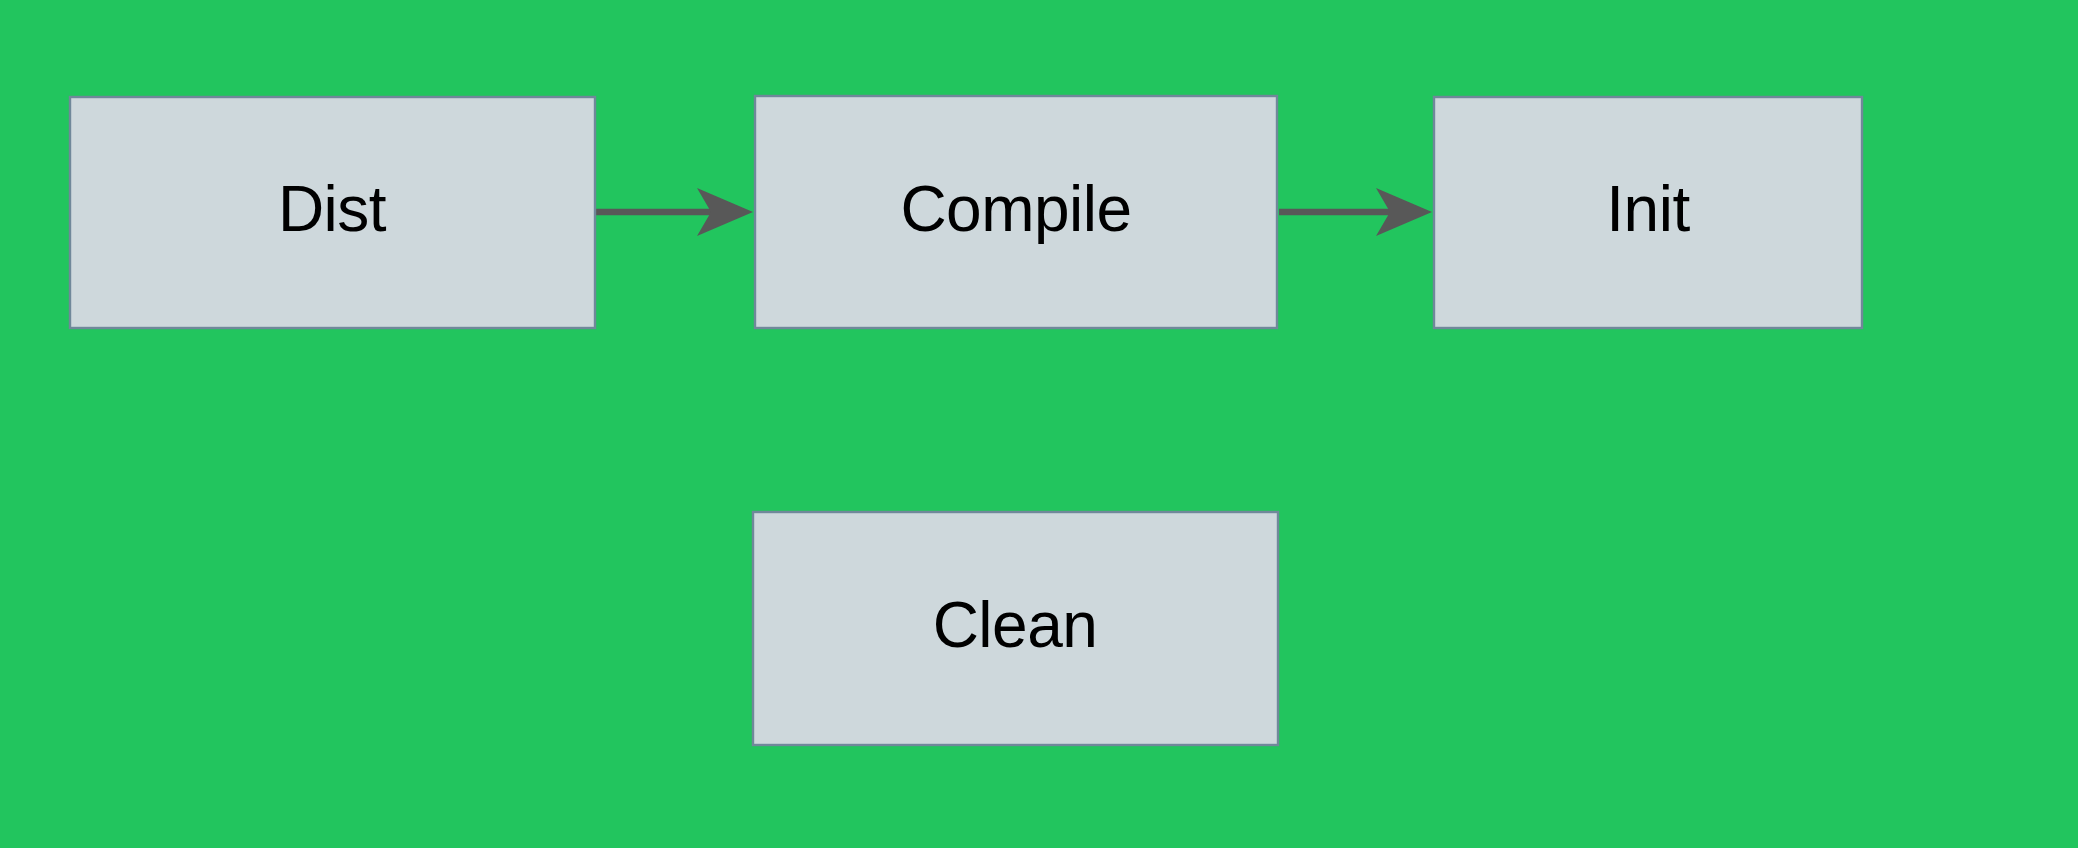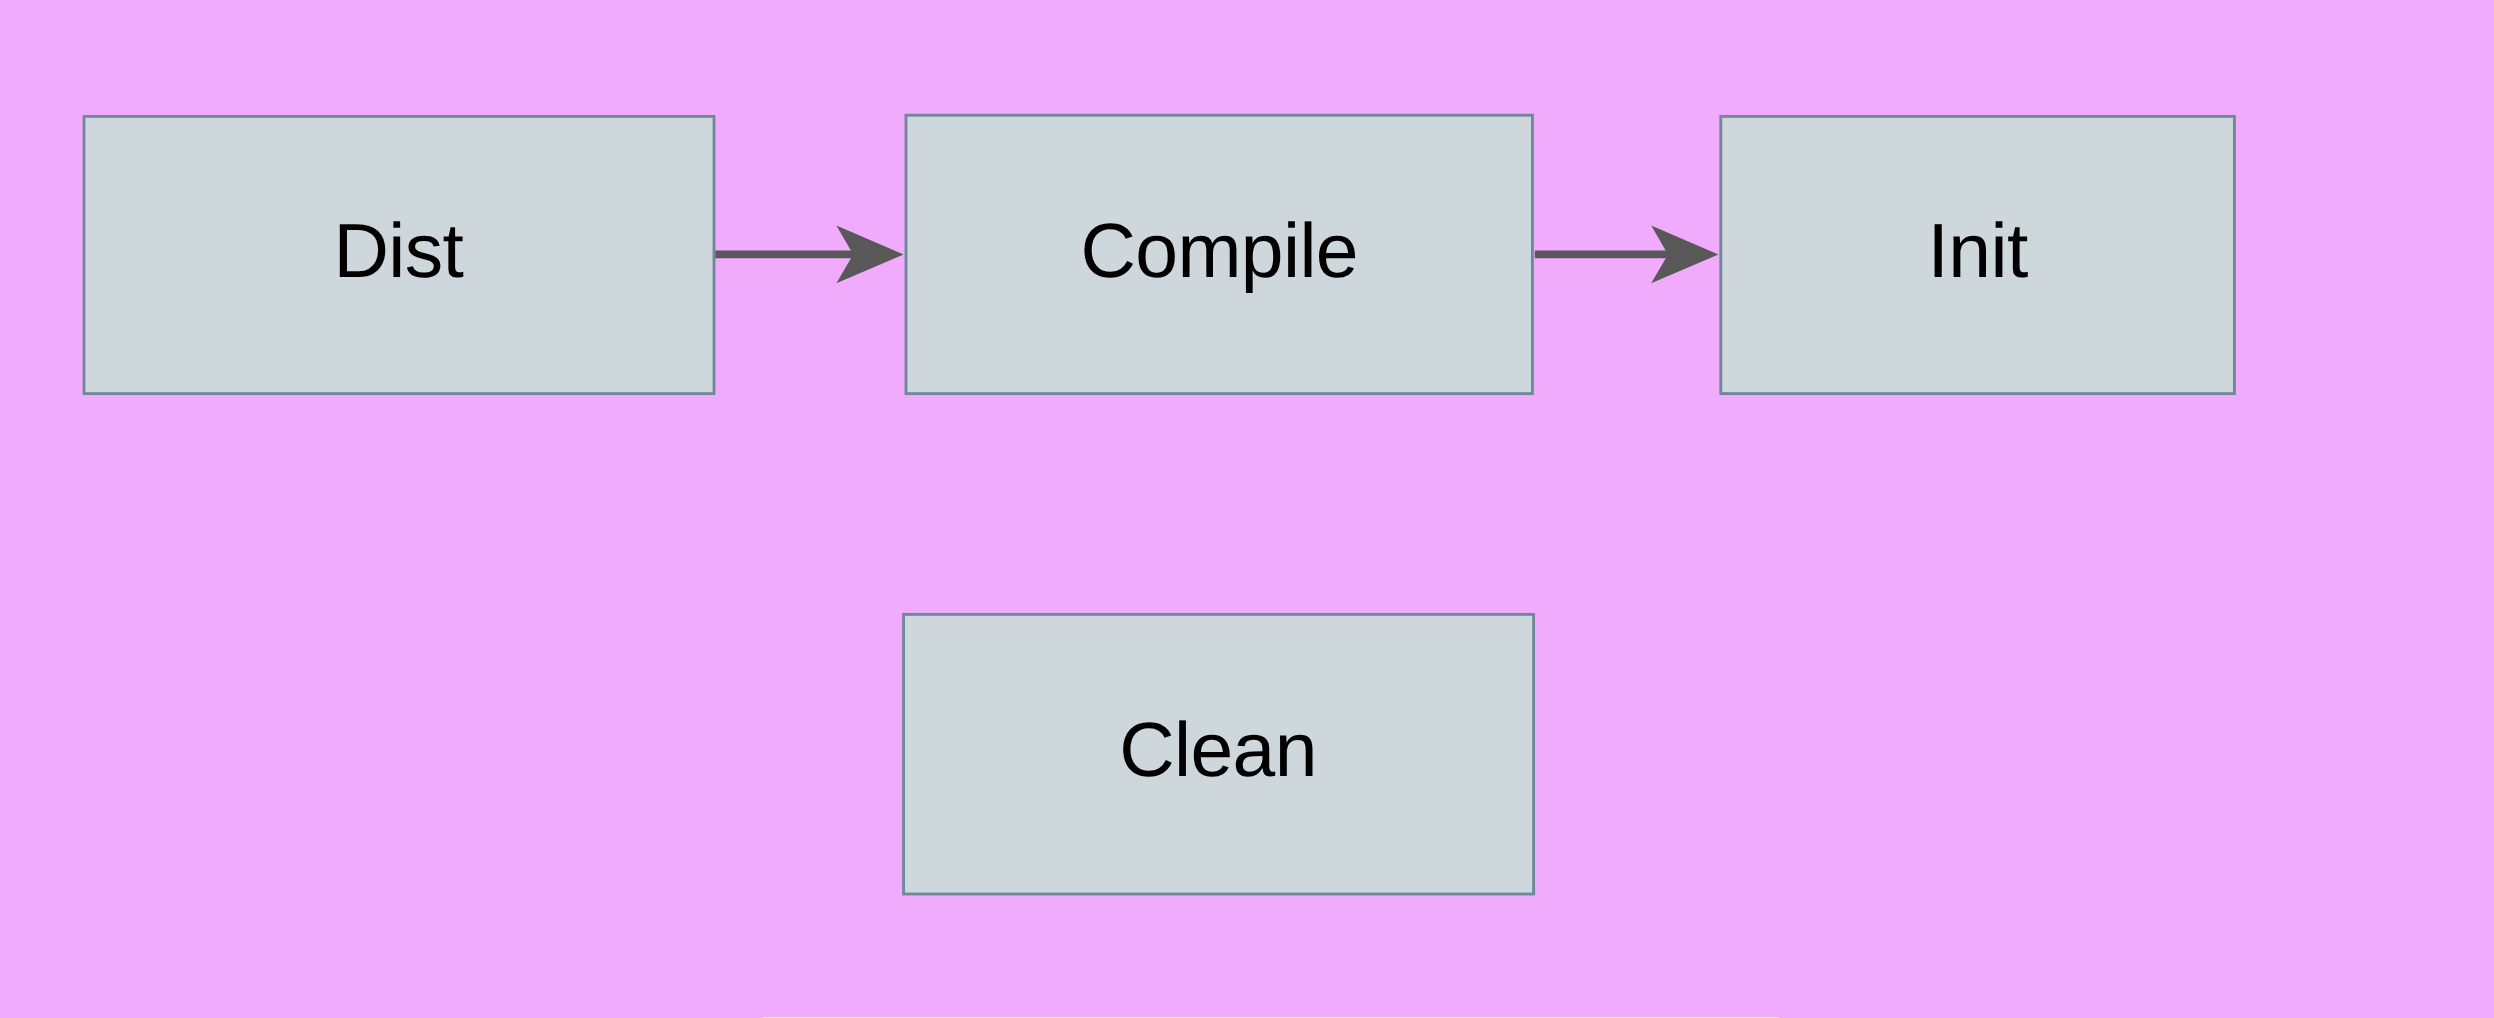--- a/index.html
+++ b/index.html
@@ -8,21 +8,21 @@
     padding: 0;
     background: #ffffff;
   }
   body {
     font-family: "Liberation Sans", sans-serif;
   }
   #canvas {
     position: relative;
     width: 2078px;
     height: 848px;
-    background: #f0abfc;
+    background: #22c55e;
     overflow: hidden;
   }
   #diagram-svg {
     position: absolute;
     left: 0;
     top: 0;
     width: 2078px;
     height: 848px;
     display: block;
   }

